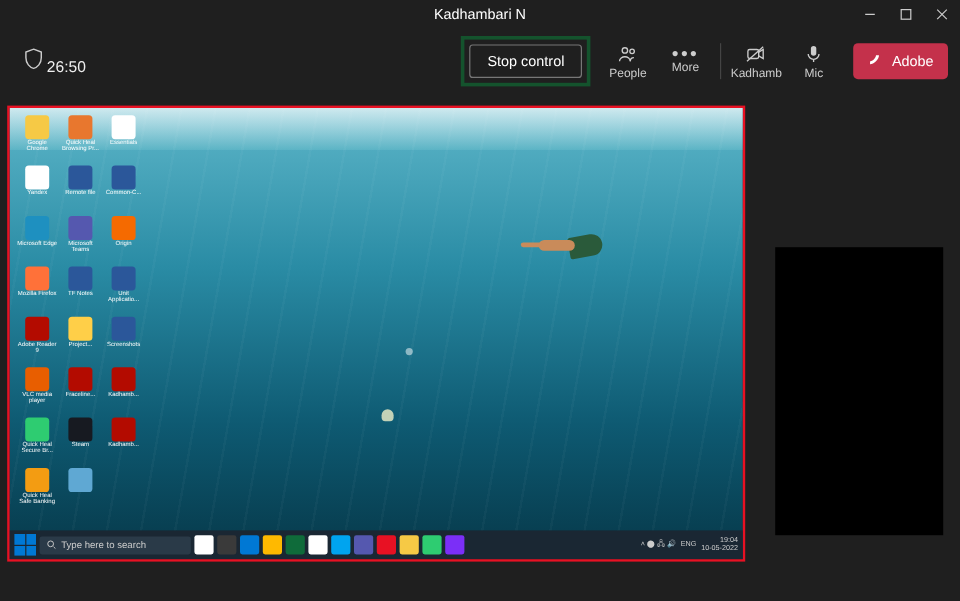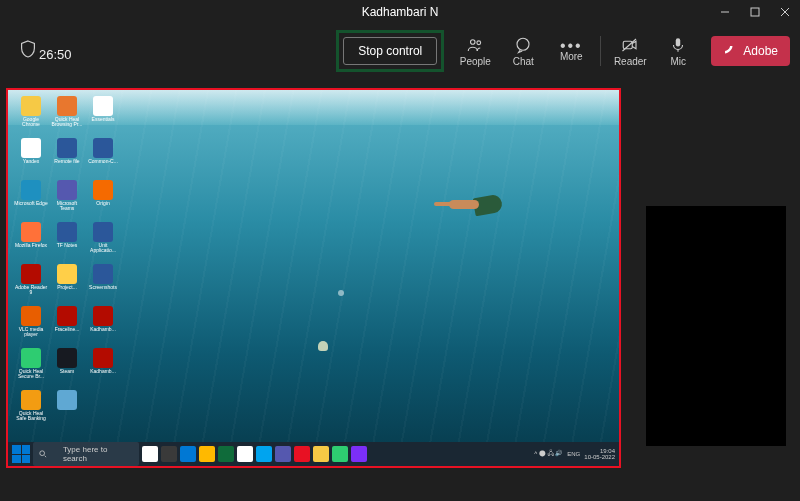--- a/index.html
+++ b/index.html
@@ -31,21 +31,21 @@
 .swimmer .fin { position: absolute; left: 45px; top: 6px; width: 28px; height: 18px; background: #2a5a3a; border-radius: 2px 10px 10px 2px; transform: rotate(-10deg); }
 .swimmer .arm { position: absolute; left: 5px; top: 12px; width: 18px; height: 4px; background: #c98b5a; border-radius: 3px; }
 .bubble { position: absolute; width: 6px; height: 6px; background: rgba(255,255,255,0.5); border-radius: 50%; }
 .jelly { position: absolute; bottom: 115px; left: 310px; width: 10px; height: 10px; background: rgba(240,240,200,0.8); border-radius: 50% 50% 30% 30%; }
 .desktop-icons { position: absolute; top: 6px; left: 6px; display: grid; grid-template-columns: repeat(3, 34px); grid-auto-rows: 40px; gap: 2px 2px; }
 .dicon { display: flex; flex-direction: column; align-items: center; font-size: 5px; color: #fff; text-align: center; line-height: 1; }
 .dicon .ic { width: 20px; height: 20px; border-radius: 3px; margin-bottom: 1px; }
 .taskbar { position: absolute; bottom: 0; left: 0; right: 0; height: 24px; background: #1a2733; display: flex; align-items: center; padding: 0 4px; gap: 3px; }
 .start { width: 18px; height: 18px; display: grid; grid-template-columns: 1fr 1fr; grid-template-rows: 1fr 1fr; gap: 1px; }
 .start div:nth-child(1){background:#0078d4;} .start div:nth-child(2){background:#0078d4;} .start div:nth-child(3){background:#0078d4;} .start div:nth-child(4){background:#0078d4;}
-.search-tb { background: #2a3a48; color: #ccc; font-size: 8px; padding: 3px 6px; border-radius: 2px; width: 106px; display: flex; align-items: center; gap: 16px; }
+.search-tb { background: #2a3a48; color: #ccc; font-size: 8px; padding: 3px 6px; border-radius: 2px; width: 126px; display: flex; align-items: center; gap: 4px; }
 .search-tb svg { width: 8px; height: 8px; stroke: #ccc; fill: none; }
 .tb-app { width: 16px; height: 16px; border-radius: 2px; }
 .tray { margin-left: auto; display: flex; align-items: center; gap: 4px; font-size: 6px; color: #ccc; }
 .side-video { position: absolute; right: 14px; top: 128px; width: 140px; height: 240px; background: #000; }
 .dots { letter-spacing: 2px; font-size: 16px; line-height: 10px; }
 </style>
 </head>
 <body>
 
 <div class="titlebar">
@@ -85,38 +85,31 @@
     <div class="tb-item">
       <svg viewBox="0 0 24 24">
           <circle cx="9" cy="8" r="3"></circle>
           <path d="M3 20c0-3 3-5 6-5s6 2 6 5"></path>
           <circle cx="17" cy="9" r="2.5"></circle>
           <path d="M15 20c0-2.5 2-4 4-4"></path>
         </svg>
       <span>People</span>
     </div>
     <div class="tb-item">
-      <svg viewBox="0 0 24 24">
-          <circle cx="12" cy="11" r="8"></circle>
-          <path d="M8 19l-2 3 5-2"></path>
-        </svg>
-      <span>Chat</span>
-    </div>
-    <div class="tb-item">
       <span class="dots">•••</span>
       <span>More</span>
     </div>
     <div class="divider"></div>
     <div class="tb-item">
       <svg viewBox="0 0 24 24">
           <rect x="3" y="7" width="12" height="10" rx="2"></rect>
           <path d="M15 10l5-3v10l-5-3"></path>
           <line x1="2" y1="20" x2="20" y2="4"></line>
         </svg>
-      <span>Reader</span>
+      <span>Kadhamb</span>
     </div>
     <div class="tb-item mic">
       <svg viewBox="0 0 24 24">
           <rect x="9" y="3" width="6" height="11" rx="3"></rect>
           <path d="M6 12a6 6 0 0 0 12 0" fill="none" stroke="#ccc" stroke-width="1.5"></path>
           <line x1="12" y1="18" x2="12" y2="21" stroke="#ccc" stroke-width="1.5"></line>
         </svg>
       <span>Mic</span>
     </div>
     <button class="leave-btn">

